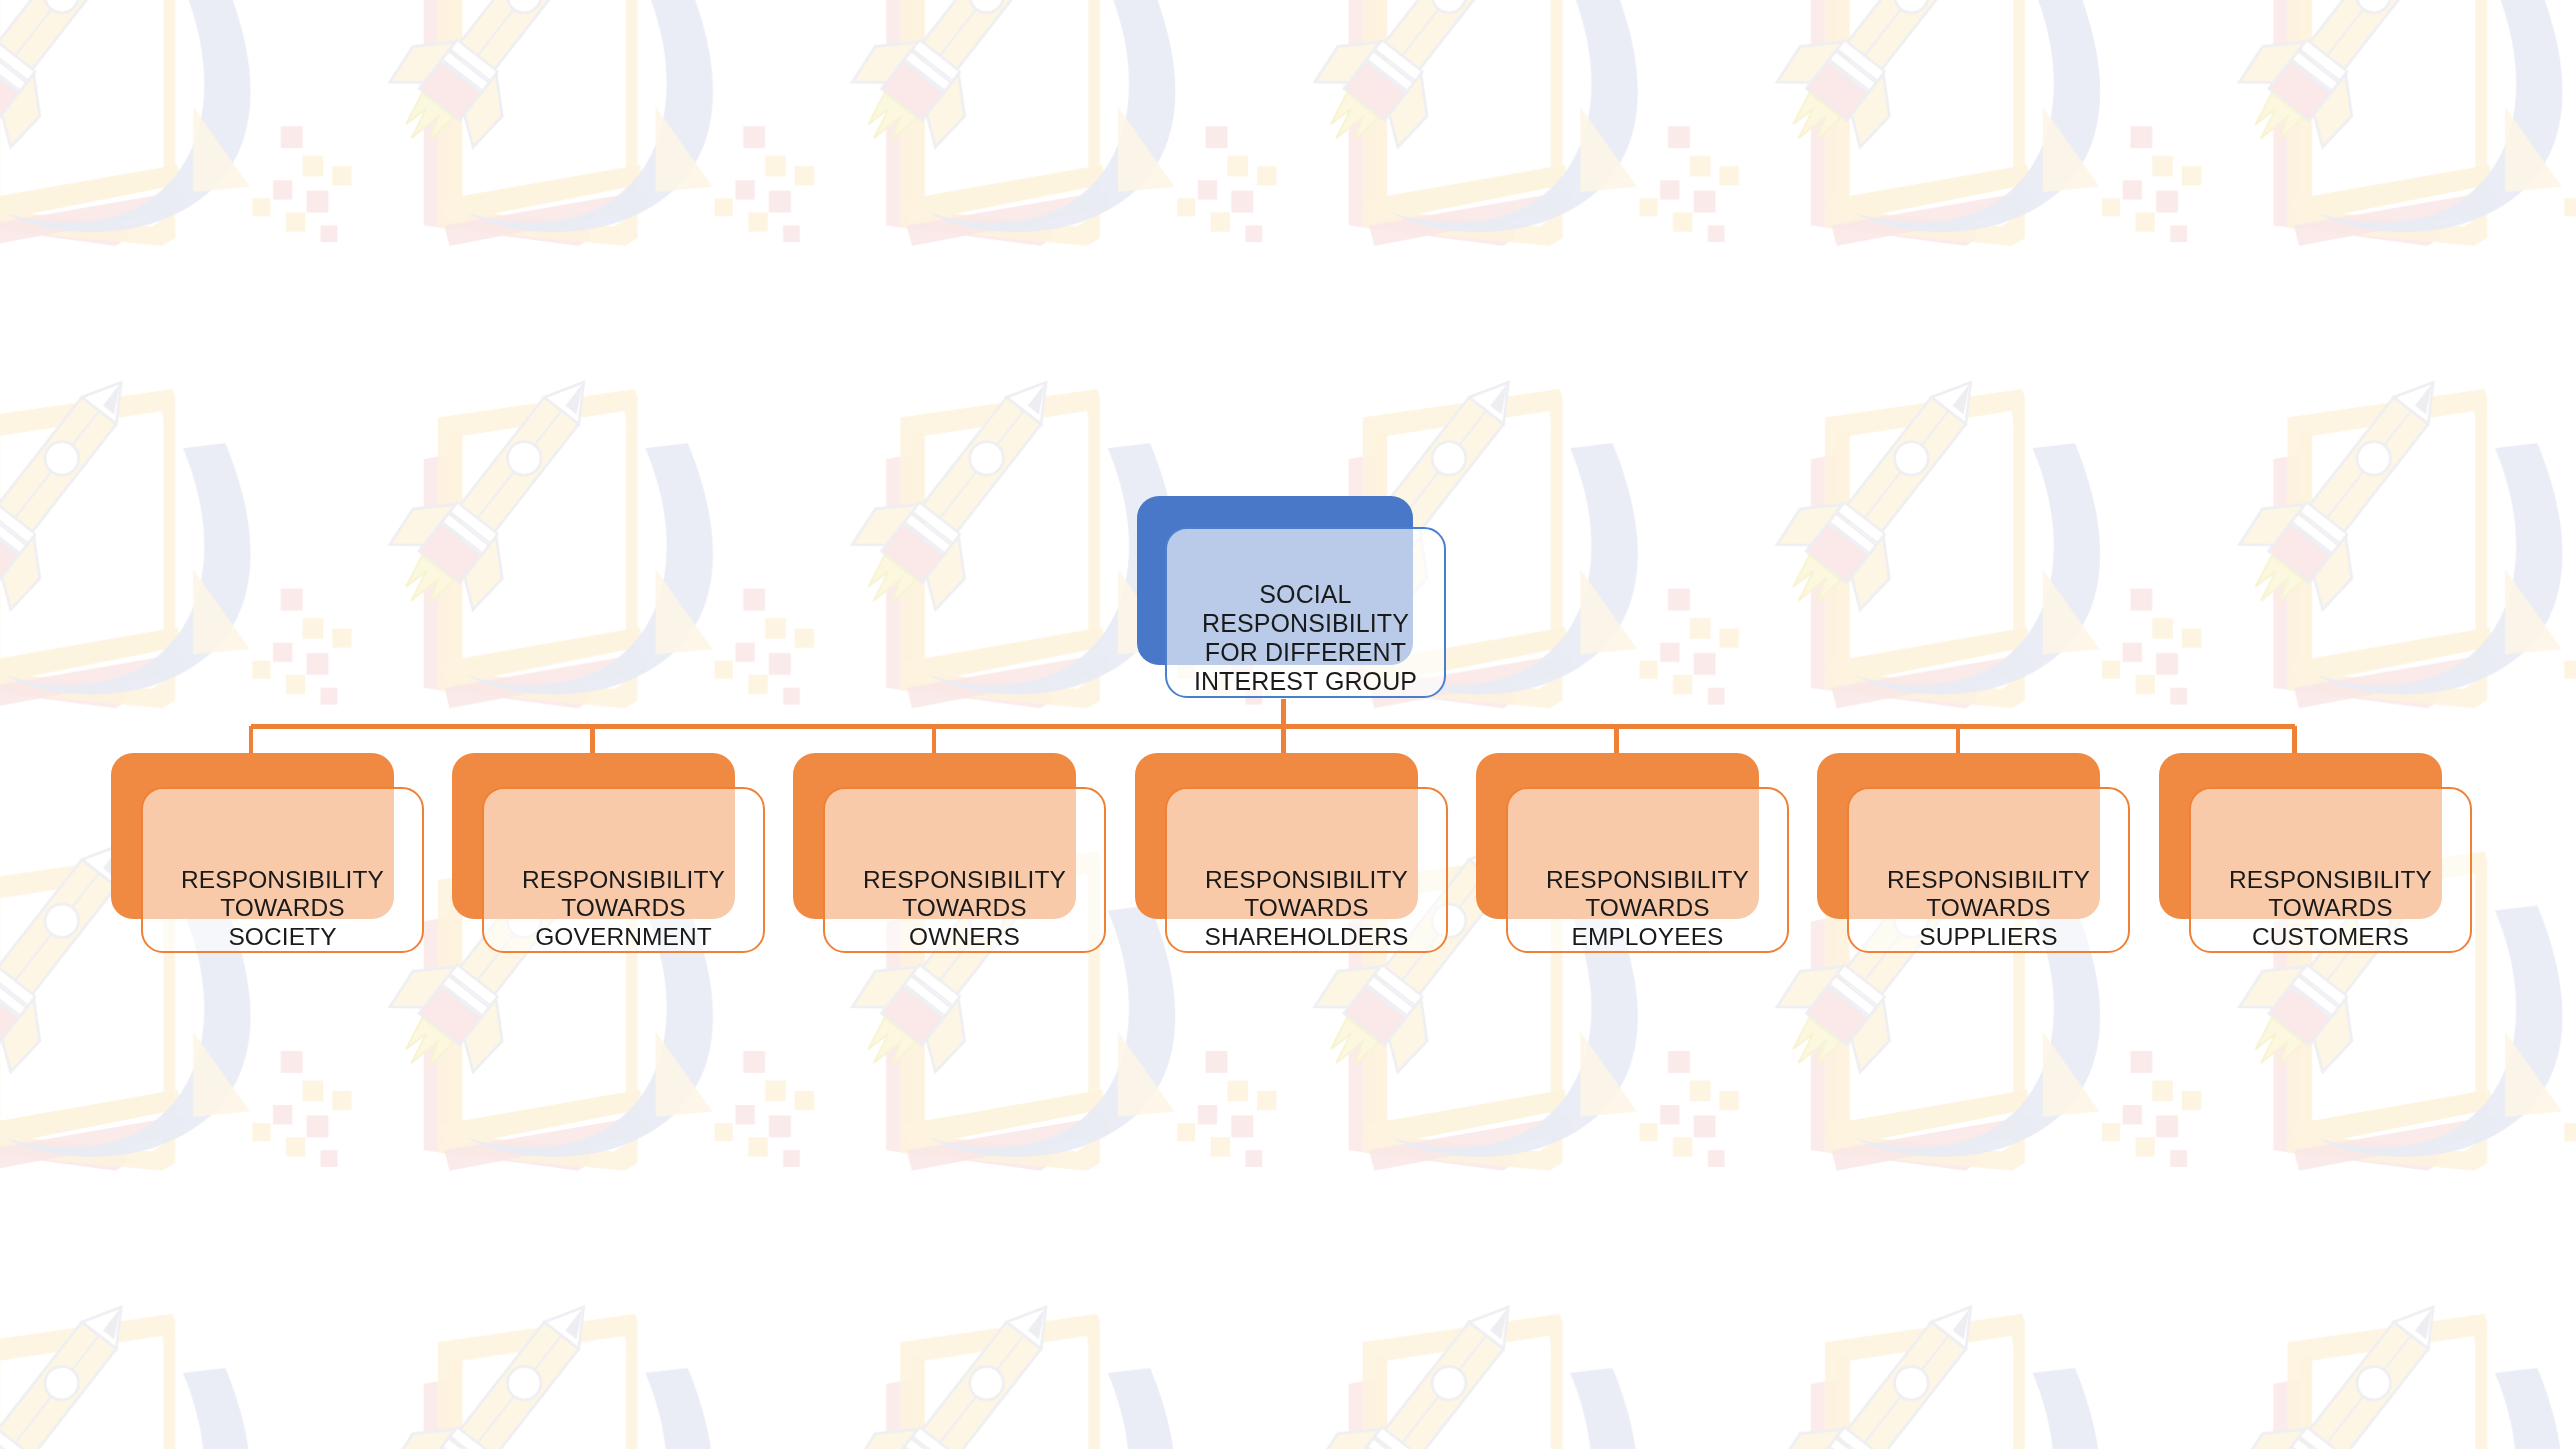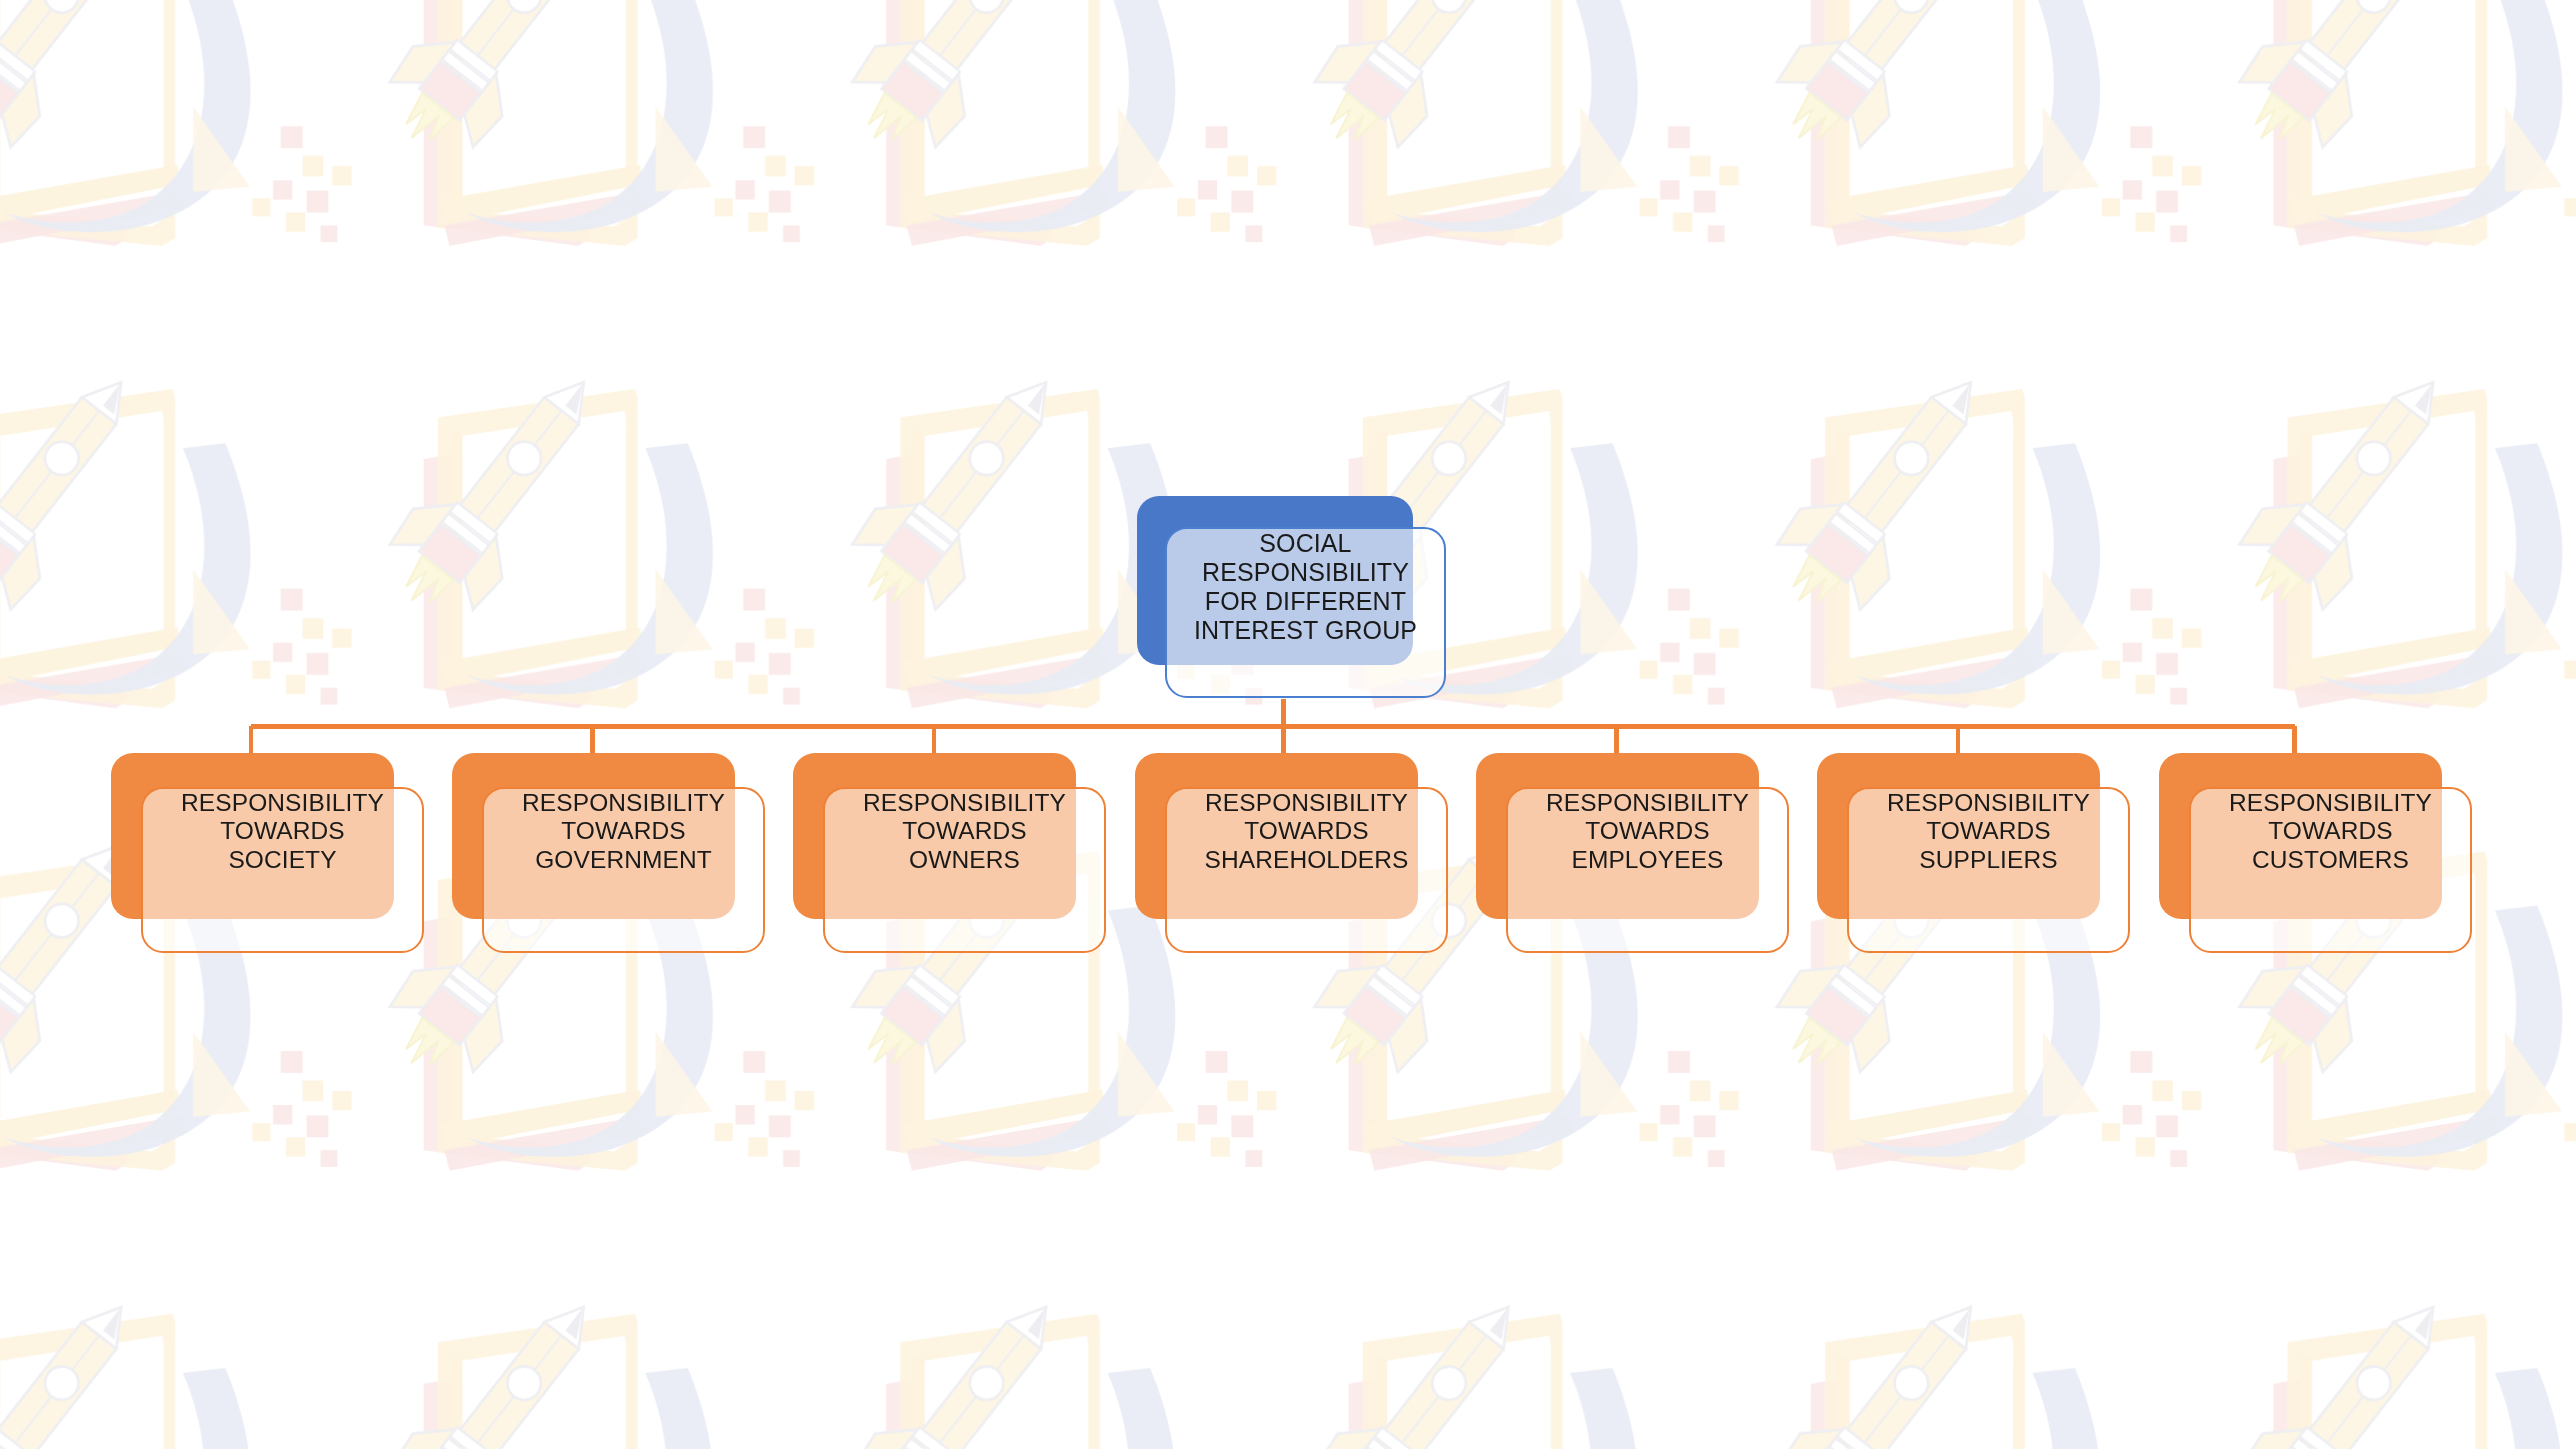--- a/index.html
+++ b/index.html
@@ -28,21 +28,21 @@
   
   .node{position:absolute;z-index:2;}
   .shadow-box{
     position:absolute;
     border-radius:22px;
   }
   .front-box{
     position:absolute;
     border-radius:22px;
     box-sizing:border-box;
-    display:flex;align-items:flex-start;justify-content:center;
+    display:flex;align-items:flex-end;justify-content:center;
     text-align:center;
   }
   .front-box .label{
     display:block;
     color:#1a1a1a;
     line-height:1.16;
     letter-spacing:0.1px;
     padding:0 5.2px;
     white-space:pre-line;
   }

